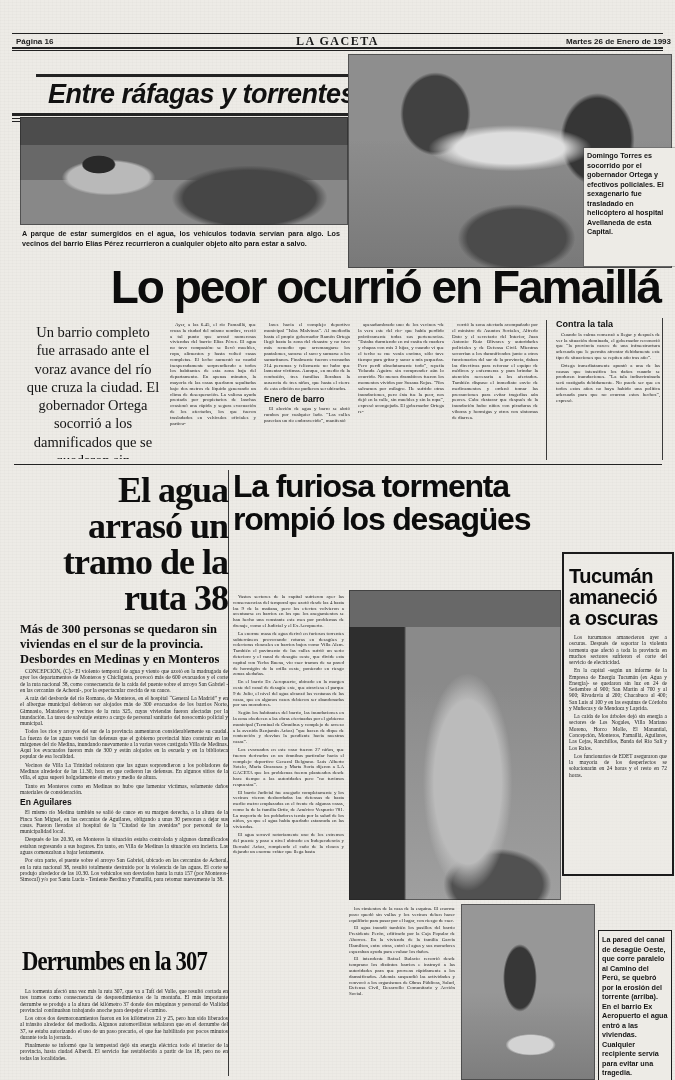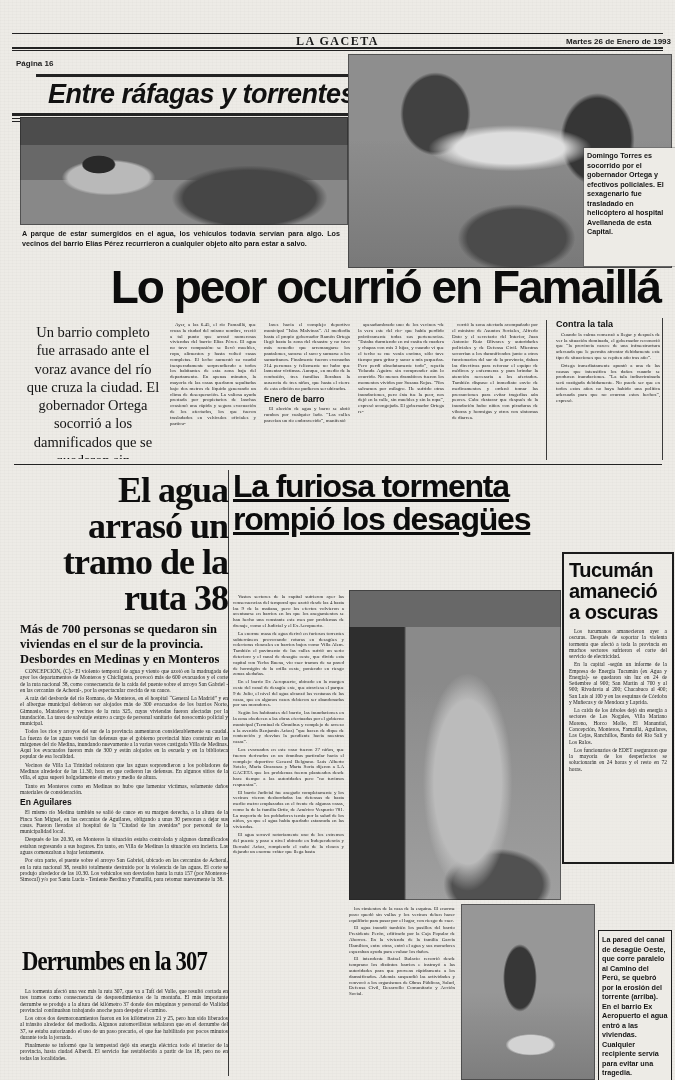--- a/index.html
+++ b/index.html
@@ -22,21 +22,21 @@
   .body-txt{font-size:5px;line-height:1.16;text-align:justify;color:#202020;overflow:hidden;}
   .body-txt2{font-size:5.5px;line-height:1.14;text-align:justify;color:#202020;overflow:hidden;}
   .body-txt p,.body-txt2 p{margin:0 0 2px 0;text-indent:5px;}
   .mini-head{font:bold 8.5px/1.1 "Liberation Sans",sans-serif;margin:3px 0 2px 0;color:#111;}
   .h-ruta{font:bold 36px/1.0 "Liberation Serif",serif;letter-spacing:-1px;color:#0e0e0e;text-align:right;}
   .sub-ruta{font:bold 12.5px/1.2 "Liberation Serif",serif;color:#101010;}
   .h-derrumbes{font:bold 27px/1 "Liberation Serif",serif;letter-spacing:-1px;white-space:nowrap;
                transform:scaleX(0.84);transform-origin:left center;color:#0c0c0c;}
   .h-tormenta{font:bold 32px/1.04 "Liberation Sans",sans-serif;letter-spacing:-1.2px;color:#0c0c0c;}
   .sub-tormenta{font:bold 12px/1.2 "Liberation Serif",serif;color:#101010;}
-  .oscuras-box{position:absolute;border:2px solid #1c1c1c;background:rgba(237,235,230,.6);padding:6px 5px;}
+  .oscuras-box{position:absolute;border:2px solid #1c1c1c;background:rgba(237,235,230,.6);padding:12px 5px;}
   .h-oscuras{font:bold 20px/1.05 "Liberation Sans",sans-serif;letter-spacing:-0.5px;margin:0 0 5px 0;color:#0d0d0d;}
   .caption-box{position:absolute;border:1.5px solid #1c1c1c;background:#edebe6;padding:4px 3px;}
   .white-cut{position:absolute;background:#edebe6;padding:3px;box-shadow:0 0 0 1px rgba(60,60,60,.3);}
   #photo-flood{background:
      radial-gradient(ellipse 26px 14px at 24% 44%, #2e2d2a 0 60%, rgba(0,0,0,0) 66%),
      radial-gradient(ellipse 78px 30px at 27% 56%, #b9b7ad 0 52%, rgba(0,0,0,0) 60%),
      radial-gradient(ellipse 120px 50px at 70% 75%, #4a4944 0 55%, rgba(0,0,0,0) 65%),
      linear-gradient(180deg,#504e48 0 26%, #6b695f 26% 58%, #8b887c 58% 100%);}
   #photo-rescue{background:
      radial-gradient(ellipse 120px 34px at 50% 44%, #dcdad2 0 45%, rgba(0,0,0,0) 68%),
@@ -54,21 +54,21 @@
      radial-gradient(ellipse 26px 52px at 44% 42%, #3c3a35 0 58%, rgba(0,0,0,0) 65%),
      radial-gradient(ellipse 42px 18px at 52% 80%, #d2cfc2 0 52%, rgba(0,0,0,0) 60%),
      linear-gradient(180deg,#999688 0 50%, #807d72 100%);}
 </style>
 </head>
 <body>
 
 <div id="page">
 
   <div class="rule" style="left:12px;top:33px;width:651px;height:1px;"></div>
-  <span class="abs hdr-txt" style="left:16px;top:37px;margin-top:22px;">Página 16</span>
+  <span class="abs hdr-txt" style="left:16px;top:37px;">Página 16</span>
   <div class="abs masthead" style="left:0;right:0;top:34px;text-align:center;">LA GACETA</div>
   <span class="abs hdr-txt" style="right:4px;top:37px;">Martes 26 de Enero de 1993</span>
   <div class="rule" style="left:12px;top:47px;width:651px;height:2px;"></div>
   <div class="rule" style="left:12px;top:50px;width:651px;height:1px;"></div>
 
   <div class="rule" style="left:36px;top:74px;width:392px;height:3px;"></div>
   <div class="abs banner-title" style="left:48px;top:81px;">Entre ráfagas y torrentes</div>
   <div class="rule" style="left:12px;top:113px;width:651px;height:3px;"></div>
   <div class="rule" style="left:12px;top:118px;width:651px;height:1px;"></div>
   <div class="rule" style="left:12px;top:121px;width:651px;height:1px;"></div>
@@ -106,41 +106,41 @@
       <p>Cuando la calma comenzó a llegar y después de ver la situación dominada, el gobernador reconoció que “la provincia carece de una infraestructura adecuada que le permita afrontar debidamente este tipo de situaciones que se repiten año tras año”.</p>
       <p>Ortega inmediatamente apuntó a una de las causas que intensifica los daños cuando se producen inundaciones. “La tala indiscriminada será castigada debidamente. No puede ser que en todos estos años no haya habido una política adecuada para que no ocurran estos hechos”, expresó.</p>
     </div>
   </div>
   <div class="vrule" style="left:662px;top:318px;height:142px;"></div>
 
   <div class="rule" style="left:14px;top:464px;width:648px;height:1px;"></div>
   <div class="vrule" style="left:228px;top:470px;height:606px;"></div>
 
   <div class="abs h-ruta" style="left:20px;top:472px;width:208px;">El agua arrasó un tramo de la ruta 38</div>
-  <div class="abs sub-ruta" style="left:20px;top:622px;width:206px;">Más de 700 personas se quedaron sin viviendas en el sur de la provincia. Desbordes en Medinas y en Monteros</div>
+  <div class="abs sub-ruta" style="left:20px;top:622px;width:206px;">Más de 300 personas se quedaron sin viviendas en el sur de la provincia. Desbordes en Medinas y en Monteros</div>
   <div class="abs body-txt2" style="left:20px;top:668px;width:208px;height:272px;">
     <p>CONCEPCIÓN, (C).- El violento temporal de agua y viento que azotó en la madrugada de ayer los departamentos de Monteros y Chicligasta, provocó más de 600 evacuados y el corte de la ruta nacional 38, como consecuencia de la caída del puente sobre el arroyo San Gabriel -en las cercanías de Acheral-, por la espectacular crecida de su cauce.</p>
     <p>A raíz del desborde del río Romano, de Monteros, en el hospital “General La Madrid” y en el albergue municipal debieron ser alojados más de 300 evacuados de los barrios Norte, Gimnasio, Mataderos y vecinos de la ruta 325, cuyas viviendas fueron afectadas por la inundación. La tarea de salvataje estuvo a cargo de personal sanitario del nosocomio policial y municipal.</p>
     <p>Todos los ríos y arroyos del sur de la provincia aumentaron considerablemente su caudal. La fuerza de las aguas venció las defensas que el gobierno provincial hizo construir en las márgenes del río Medina, inundando nuevamente a la varias veces castigada Villa de Medinas. Aquí los evacuados fueron más de 300 y están alojados en la escuela y en la biblioteca popular de esa localidad.</p>
     <p>Vecinos de Villa La Trinidad relataron que las aguas sorprendieron a los pobladores de Medinas alrededor de las 11.30, hora en que cedieron las defensas. En algunos sitios de la villa, el agua superó holgadamente el metro y medio de altura.</p>
     <p>Tanto en Monteros como en Medinas no hubo que lamentar víctimas, solamente daños materiales de consideración.</p>
     <div class="mini-head">En Aguilares</div>
     <p>El mismo río Medina también se salió de cauce en su margen derecha, a la altura de la Finca San Miguel, en las cercanías de Aguilares, obligando a unas 30 personas a dejar sus casas. Fueron llevadas al hospital de la “Ciudad de las avenidas” por personal de la municipalidad local.</p>
     <p>Después de las 20.30, en Monteros la situación estaba controlada y algunos damnificados estaban regresando a sus hogares. En tanto, en Villa de Medinas la situación era incierta. Las aguas comenzaban a bajar lentamente.</p>
     <p>Por otra parte, el puente sobre el arroyo San Gabriel, ubicado en las cercanías de Acheral, en la ruta nacional 38, resultó totalmente destruido por la violencia de las aguas. El corte se produjo alrededor de las 10.30. Los vehículos son desviados hasta la ruta 157 (por Monteros-Simocal) y/o por Santa Lucía - Teniente Berdina y Famaillá, para retomar nuevamente la 38.</p>
   </div>
 
   <div class="abs h-derrumbes" style="left:22px;top:948px;">Derrumbes en la 307</div>
   <div class="abs body-txt2" style="left:20px;top:988px;width:208px;height:90px;">
     <p>La tormenta afectó una vez más la ruta 307, que va a Tafí del Valle, que resultó cortada en tres tramos como consecuencia de desprendimientos de la montaña. El más importante derrumbe se produjo a la altura del kilómetro 37 donde dos máquinas y personal de Vialidad provincial continuaban trabajando anoche para despejar el camino.</p>
     <p>Los otros dos desmoronamientos fueron en los kilómetros 21 y 25, pero han sido liberados al tránsito alrededor del mediodía. Algunos automovilistas señalaron que en el derrumbe del 37, se estaba autorizando el uso de un paso precario, el que fue habilitado por pocos minutos durante toda la jornada.</p>
     <p>Finalmente se informó que la tempestad dejó sin energía eléctrica todo el interior de la provincia, hasta ciudad Alberdi. El servicio fue restablecido a partir de las 18, pero no en todas las localidades.</p>
   </div>
 
-  <div class="abs h-tormenta" style="left:233px;top:470px;width:330px;text-decoration:underline;">La furiosa tormenta rompió los desagües</div>
+  <div class="abs h-tormenta" style="left:233px;top:470px;width:330px;">La furiosa tormenta rompió los desagües</div>
 
   <div class="abs body-txt" style="left:233px;top:594px;width:111px;height:484px;">
     <p>Vastos sectores de la capital sufrieron ayer las consecuencias del temporal que azotó desde las 4 hasta las 9 de la mañana, pero los efectos volvieron a acentuarse en barrios en los que los anegamientos se han hecho una constante este mes por problemas de drenaje, como el Judicial y el Ex Aeropuerto.</p>
     <p>La enorme masa de agua derivó en furiosos torrentes subterráneos provocando roturas en desagües y colectoras cloacales en barrios bajos como Villa Alem. También el pavimento de las calles sufrió un serio deterioro y el canal de desagüe oeste, que divide esta capital con Yerba Buena, vio caer tramos de su pared de hormigón de la orilla oeste, poniendo en riesgo zonas aledañas.</p>
     <p>En el barrio Ex Aeropuerto, ubicado en la margen oeste del canal de desagüe este, que atraviesa el parque 9 de Julio, el nivel del agua alcanzó las ventanas de las casas, que en algunos casos debieron ser abandonadas por sus moradores.</p>
     <p>Según los habitantes del barrio, las inundaciones en la zona obedecen a las obras efectuadas por el gobierno municipal (Terminal de Ómnibus y complejo de acceso a la avenida Benjamín Aráoz) “que hacen de dique de contención y desvían la pendiente hacia nuestras casas”.</p>
     <p>Los evacuados en este caso fueron 27 niños, que fueron derivados en un ómnibus particular hacia el complejo deportivo General Belgrano. Luis Alberto Sotelo, María Ocaranza y Marta Soria dijeron a LA GACETA que los problemas fueron planteados desde hace tiempo a las autoridades pero “no tuvimos respuestas”.</p>
     <p>El barrio Judicial fue anegado completamente y los vecinos vieron desbordadas las defensas de hasta medio metro emplazadas en el frente de algunas casas, como la de la familia Ortiz, de Américo Vespucio 781. La mayoría de los pobladores temía por la salud de los niños, ya que el agua había quedado estancada en las viviendas.</p>
     <p>El agua socavó notoriamente uno de los extremos del puente y paso a nivel ubicado en Independencia y Bernabé Aráoz, rompiendo el caño de la cloaca y dejando un enorme cráter que llega hasta</p>
   </div>

